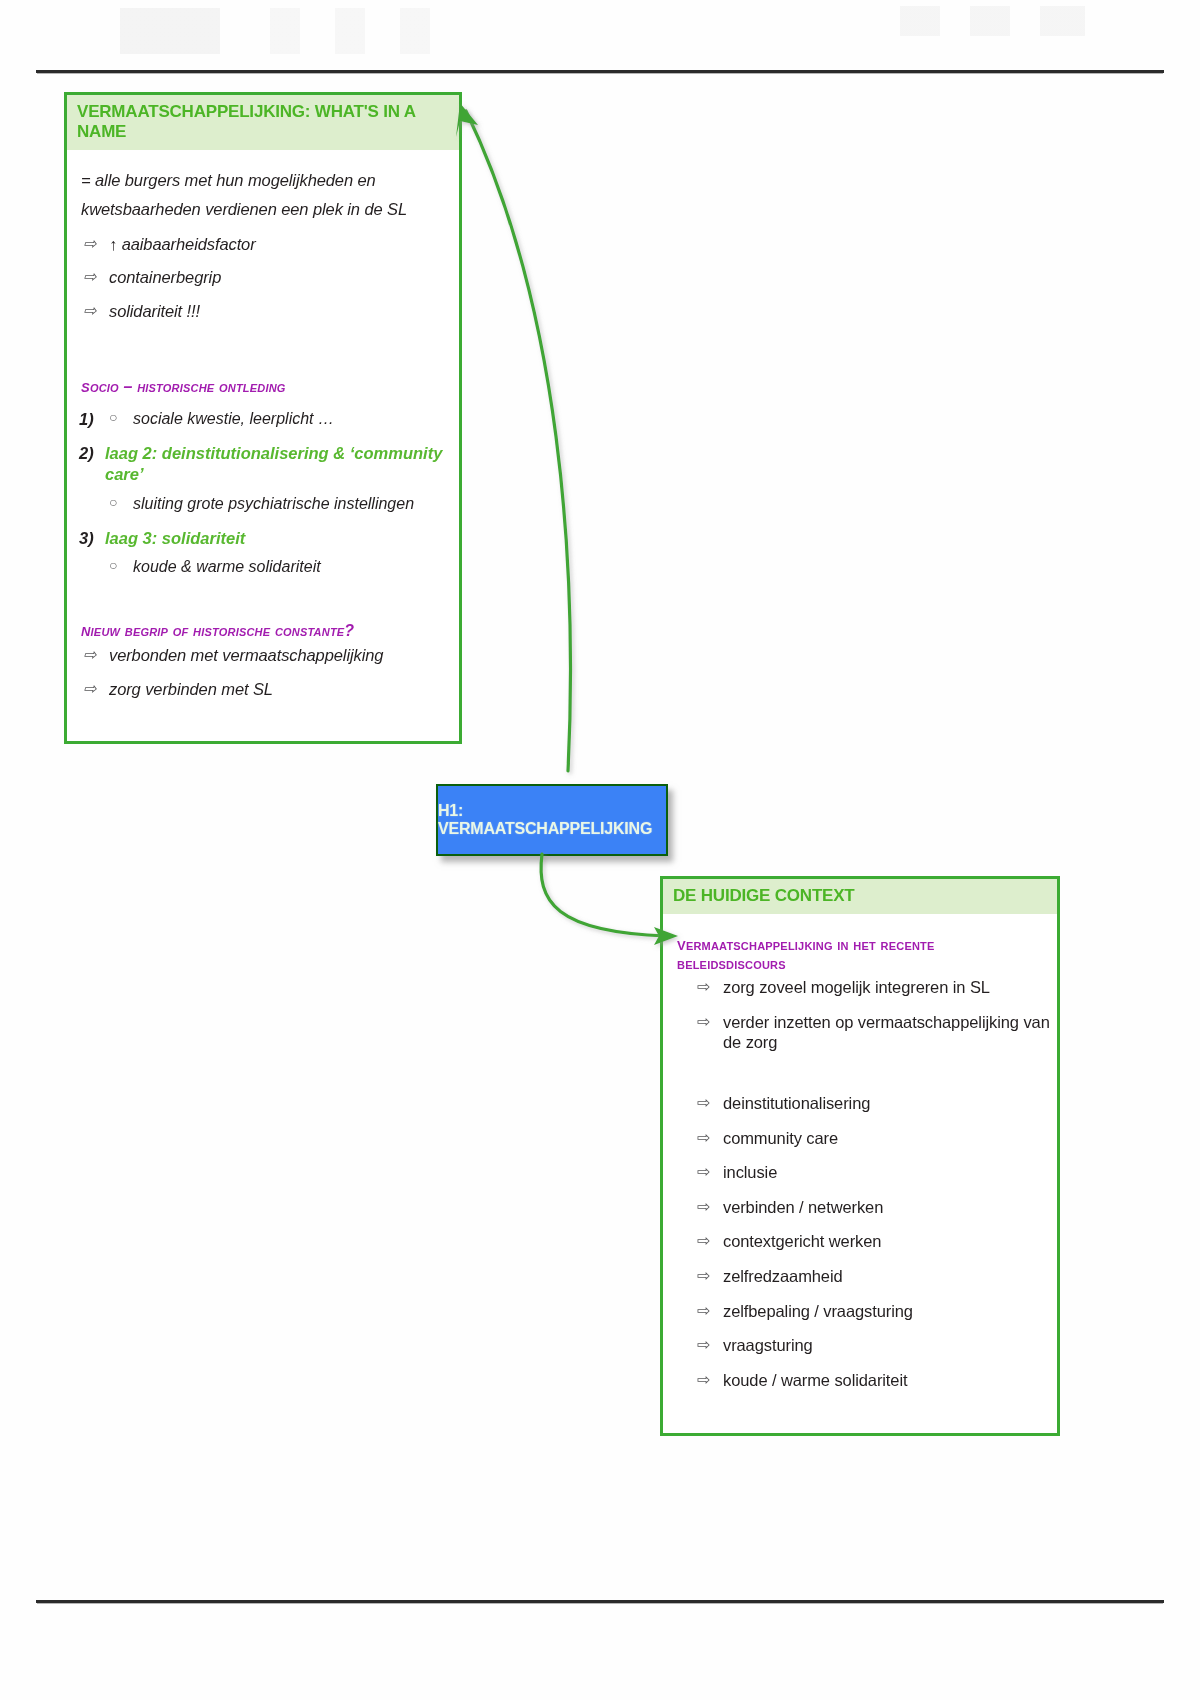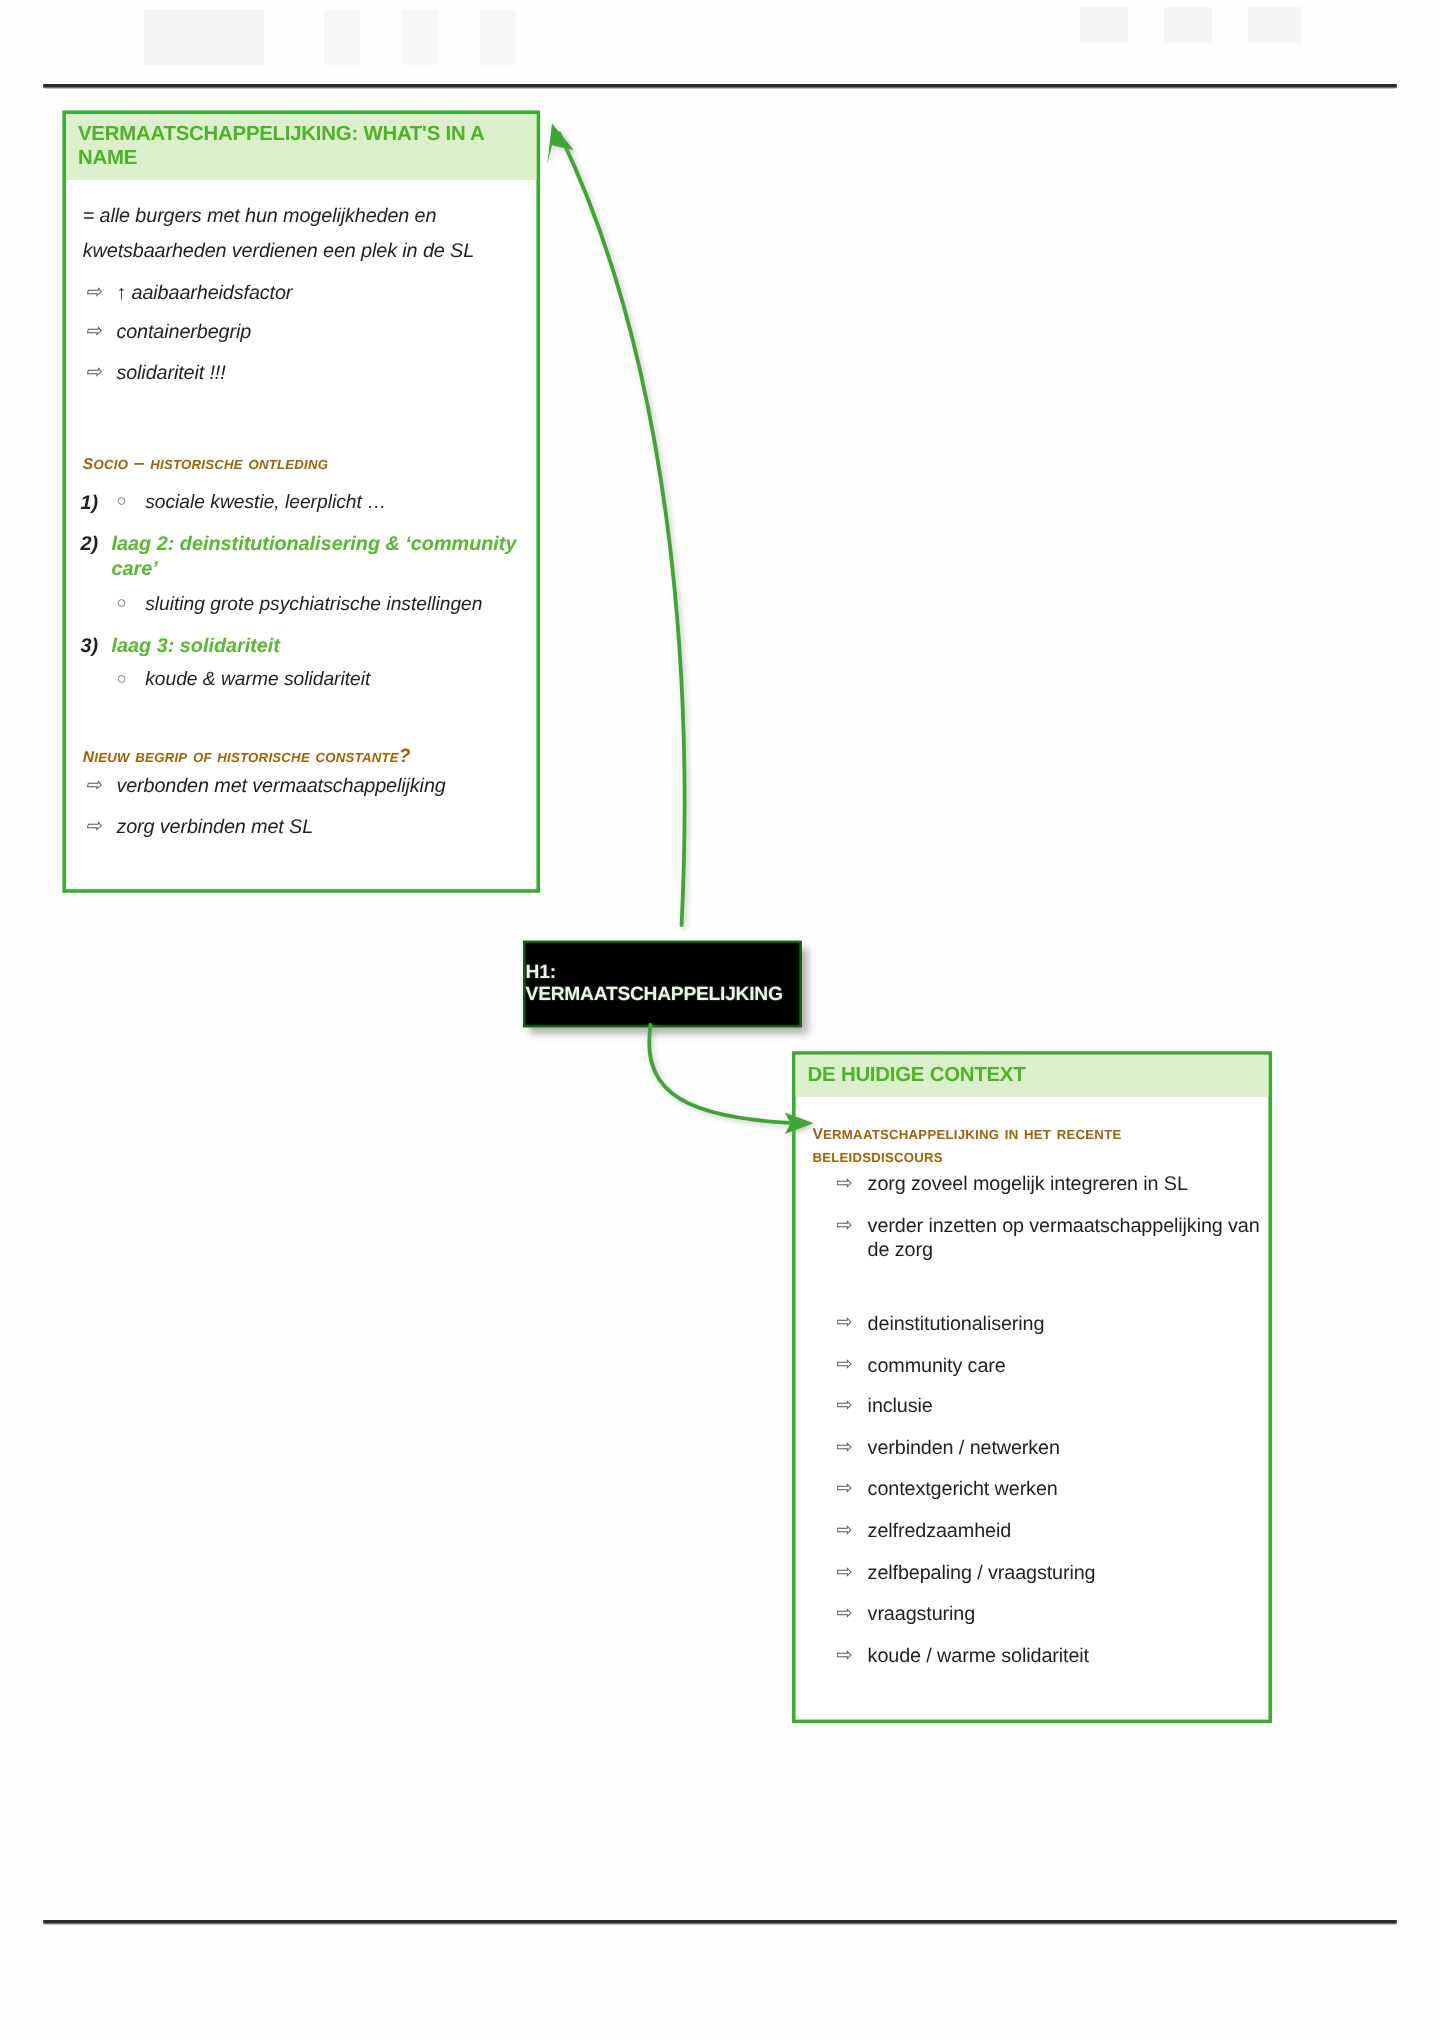--- a/index.html
+++ b/index.html
@@ -83,21 +83,21 @@
   }
   .box-header {
     background: #ddeecd;
     color: #4cb526;
     font-weight: bold;
     letter-spacing: -0.2px;
     font-size: 17px;
     padding: 7px 10px 8px 10px;
   }
   .section-title {
-    color: #a16207;
+    color: #a21caf;
     font-weight: bold;
     font-size: 16px;
     letter-spacing: 0.2px;
     font-variant: small-caps;
     text-transform: lowercase;
     margin: 0;
     padding: 2px 10px 4px 10px;
   }
   .section-title::first-letter { font-size: 19px; }
 
@@ -157,21 +157,21 @@
   }
   ol.num-list ul.circle-list > li {
     font-weight: normal;
     color: #231f20;
     padding-left: 28px;
   }
   ol.num-list ul.circle-list > li .bullet-glyph { left: 4px; }
 
   
   #box-left {
-    left: 52px;
+    left: 64px;
     top: 92px;
     width: 398px;
     height: 652px;
   }
   #box-left .box-body { padding: 10px 6px 0 4px; font-style: italic; }
   .lead-def {
     font-size: 16.5px;
     line-height: 1.75;
     padding: 6px 12px 10px 10px;
     letter-spacing: -0.1px;
@@ -179,21 +179,21 @@
   .gap-sm { height: 26px; }
   .gap-md { height: 38px; }
 
   
   #node-center {
     position: absolute;
     left: 436px;
     top: 784px;
     width: 228px;
     height: 68px;
-    background: #000000;
+    background: #3b82f6;
     border: 2px solid #0b5f0d;
     box-shadow: 5px 6px 6px rgba(120,120,120,0.55);
     display: flex;
     align-items: center;
     justify-content: center;
   }
   #node-center .node-label {
     color: #e9f7e6;
     font-weight: bold;
     font-size: 16px;

